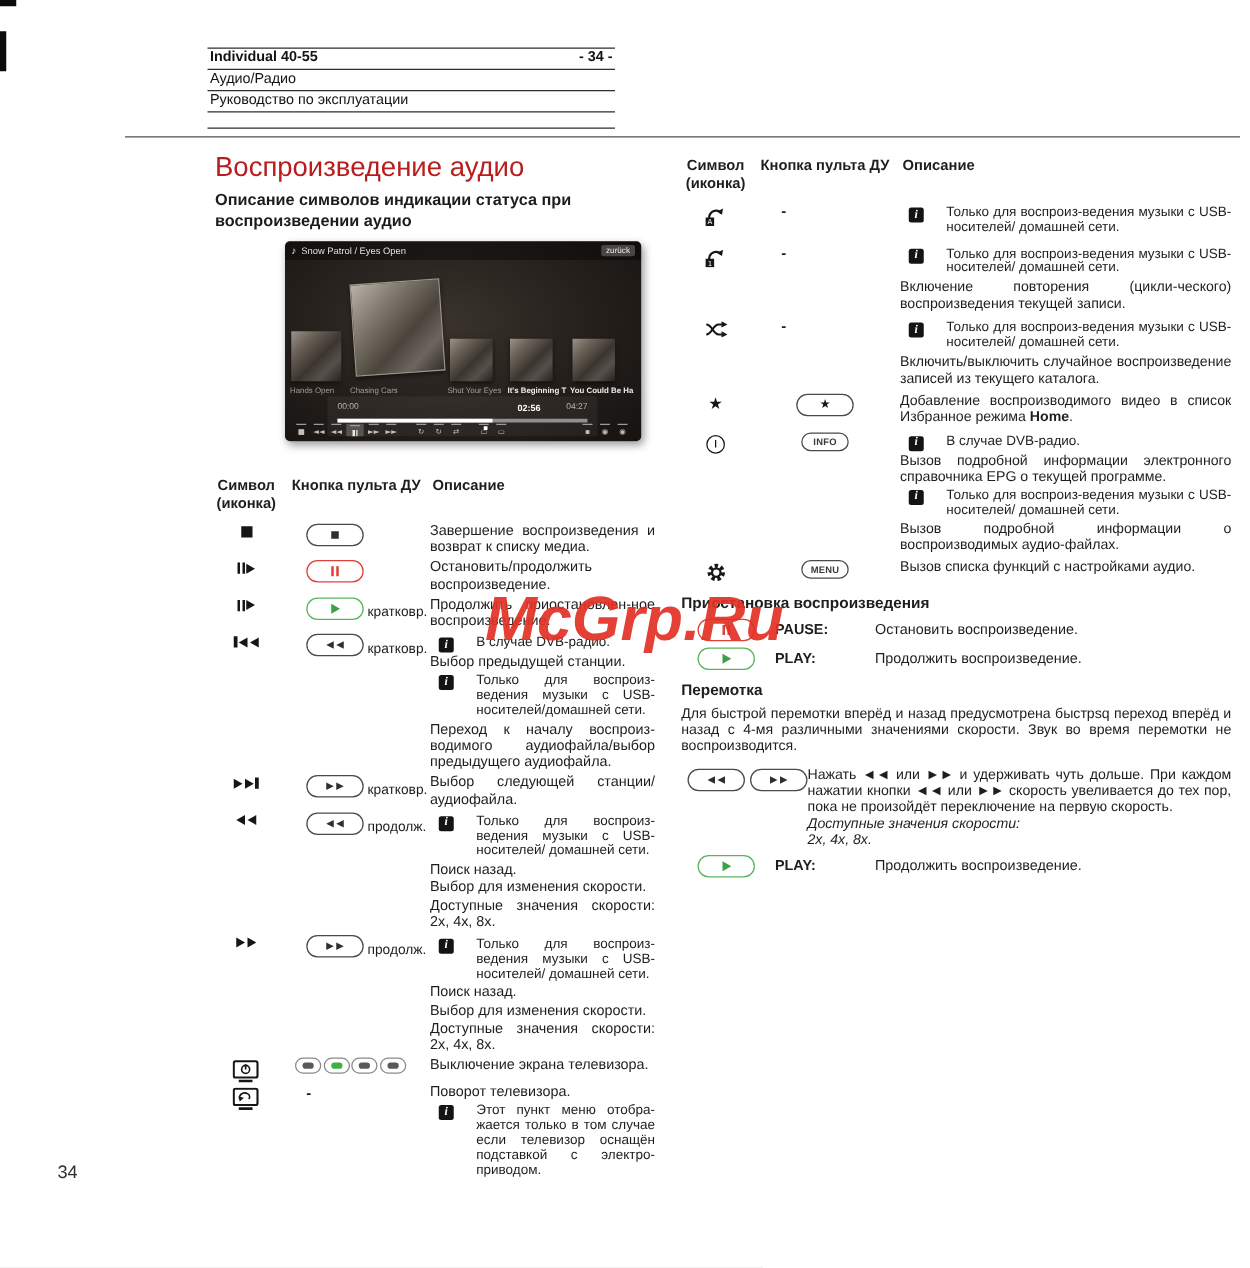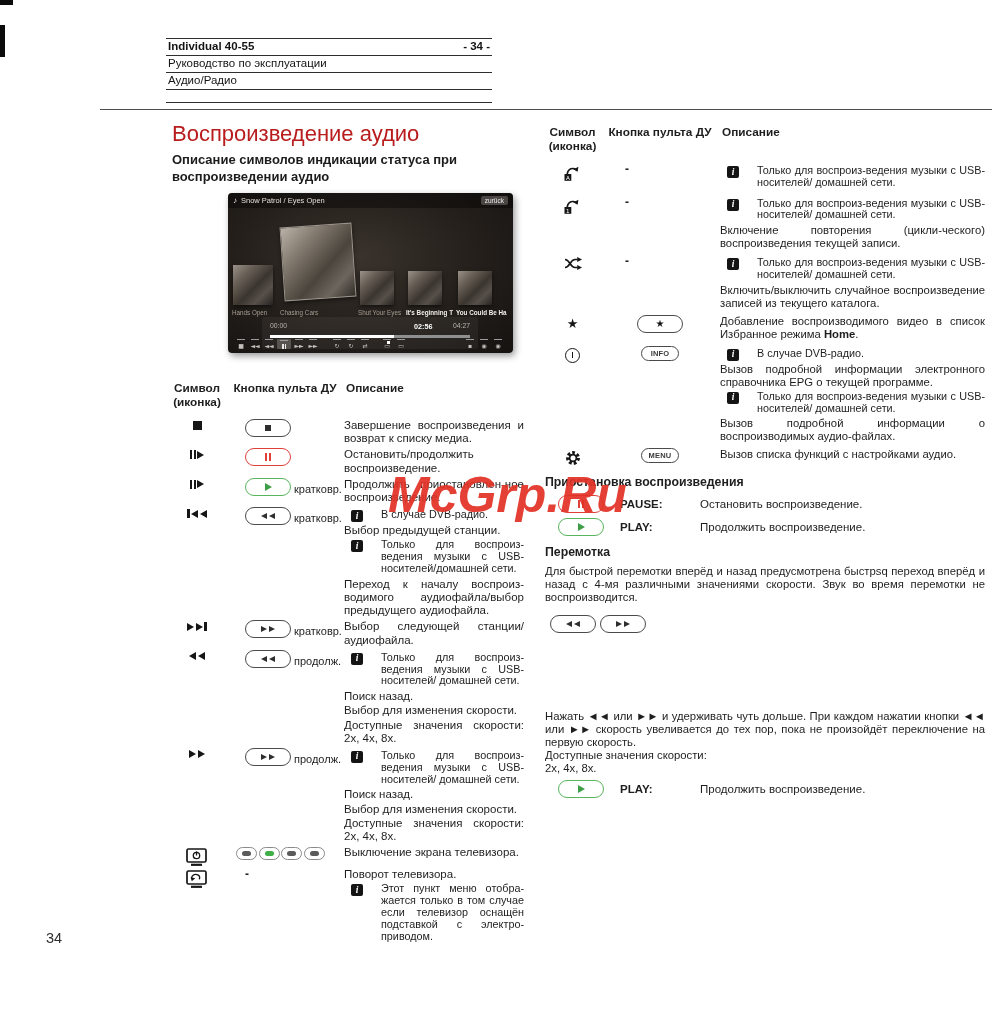--- a/index.html
+++ b/index.html
@@ -120,41 +120,41 @@
         align-items:center;justify-content:center;margin-right:1.5px;box-sizing:border-box;vertical-align:middle;}
   .mini i{width:9px;height:5px;border-radius:2.5px;background:#5a5a5a;display:block;}
   .mini.on i{background:#3fae46;}
 
   
   .sec-head{font-size:12.3px;font-weight:bold;margin:10px 0 6px;text-align:left;}
   .pp-row{display:flex;align-items:center;margin:5px 0 5px 13px;}
   .pp-label{width:64px;margin-left:16px;font-weight:bold;font-size:11.5px;}
   .pp-text{font-size:11.5px;margin-left:16px;}
   .intro-p{text-align:justify;margin:4px 0;}
-  .hold-row{display:flex;margin:10px 0 0;flex-direction:column;}
+  .hold-row{display:flex;margin:10px 0 0;}
   .hold-btns{flex:0 0 95px;padding-left:5px;display:flex;gap:4px;align-items:flex-start;padding-top:1px;}
   .hold-text{flex:1;}
   .hold-text p{margin:0;text-align:justify;}
-  .hold-text p.nj{text-align:left;}
+  .hold-text p.nj{text-align:left;font-style:italic;}
 </style>
 </head>
 <body>
 
 <div class="page">
 
   <div class="abs art-a"></div>
   <div class="abs art-b"></div>
 
   <div class="abs hdr">
     <div class="hdr-row first">
       <span>Individual 40-55</span>
       <span>- 34 -</span>
     </div>
+    <div class="hdr-row">Аудио/Радио</div>
     <div class="hdr-row">Руководство по эксплуатации</div>
-    <div class="hdr-row">Аудио/Радио</div>
     <div class="hdr-row empty"></div>
   </div>
   <div class="abs rule-long"></div>
 
   <div class="abs main-title">Воспроизведение аудио</div>
   <div class="abs sub-title">Описание символов индикации статуса при воспроизведении аудио</div>
 
   <div class="abs player">
     <div class="p-top">
       <span class="p-note">♪</span>

